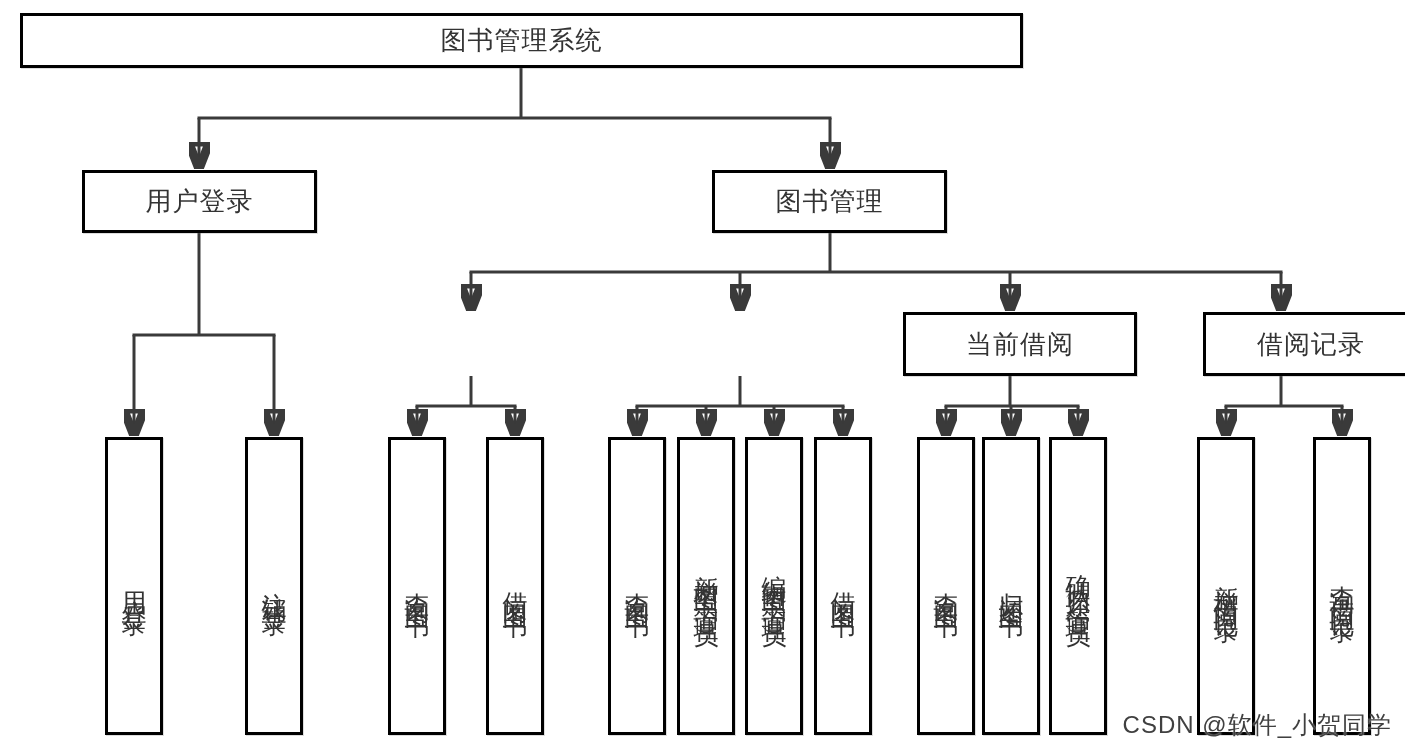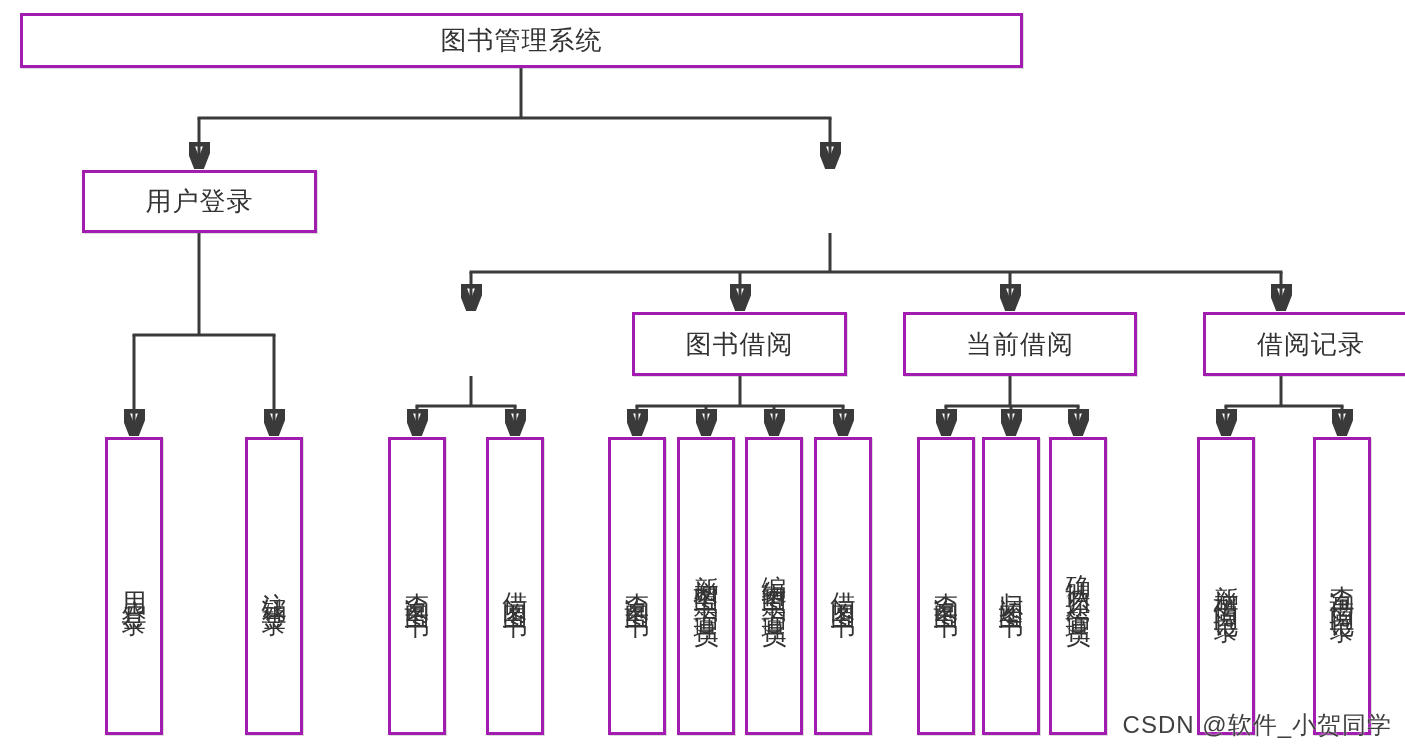--- a/index.html
+++ b/index.html
@@ -17,21 +17,21 @@
     width: 1405px; height: 747px;
   }
   .connectors path, .connectors line {
     stroke: #3a3a3a;
     stroke-width: 3;
     fill: none;
   }
   .box {
     position: absolute;
     box-sizing: border-box;
-    border: 3px solid #a21caf;
+    border: 3px solid #000000;
     background: #ffffff;
     display: flex;
     align-items: center;
     justify-content: center;
     color: #333333;
     box-shadow: 1px 1px 0 rgba(120,120,120,0.25);
   }
   .h-box { font-size: 26px; letter-spacing: 1px; }
   .v-box .v-label {
     writing-mode: vertical-rl;
@@ -141,24 +141,24 @@
     </g>
   </svg>
 
   <div class="box h-box" id="root">
     <span>图书管理系统</span>
   </div>
 
   <div class="box h-box" id="user-login">
     <span>用户登录</span>
   </div>
-
-  <div class="box h-box" id="book-borrow">
-    <span>图书借阅</span>
-  </div>
+  <div class="box h-box" id="book-mgmt">
+    <span>图书管理</span>
+  </div>
+
   <div class="box h-box" id="current-borrow">
     <span>当前借阅</span>
   </div>
   <div class="box h-box" id="borrow-records">
     <span>借阅记录</span>
   </div>
 
   <div class="box v-box leaf" id="leaf-login">
     <span class="v-label">用户登录</span>
   </div>

